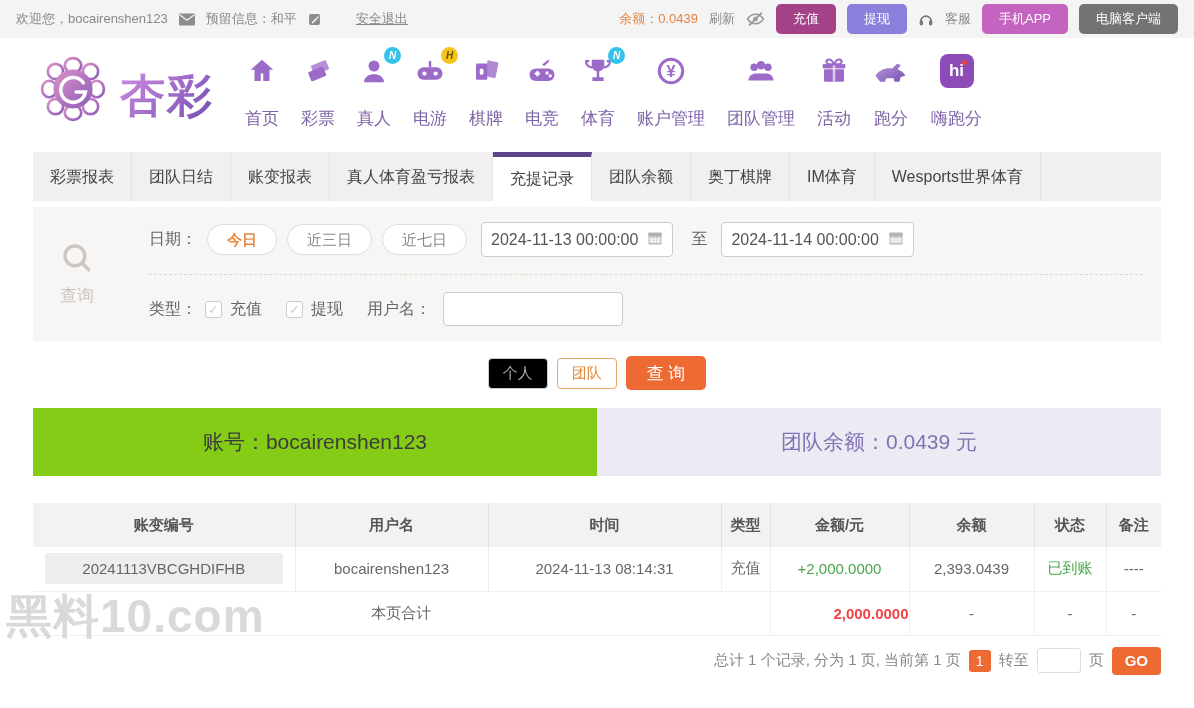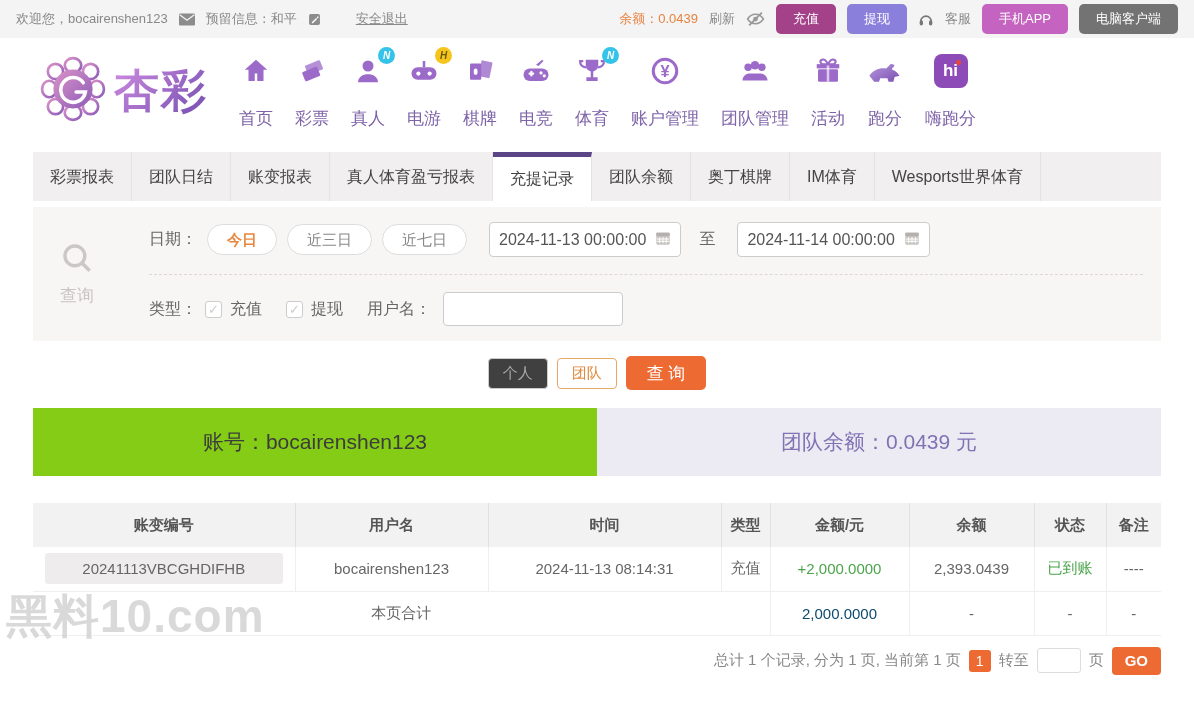--- a/index.html
+++ b/index.html
@@ -16,21 +16,21 @@
   .logout{color:#888;text-decoration:underline;cursor:pointer;margin-left:24px;}
   .balance{color:#e8823f;}
   .tb-btn{border:none;color:#fff;font-size:13px;padding:6px 17px;border-radius:5px;cursor:pointer;}
   .btn-recharge{background:#a34189;}
   .btn-withdraw{background:#8a80dc;}
   .btn-app{background:#c564c0;}
   .btn-pc{background:#737373;}
   .svc{cursor:pointer;}
   
   .header{height:106px;display:flex;align-items:center;padding:0 40px;gap:20px;background:#fff;}
-  .logo{display:flex;align-items:center;gap:8px;cursor:pointer;}
+  .logo{display:flex;align-items:flex-end;gap:14px;cursor:pointer;}
   .brand{font-size:45px;font-weight:bold;
     background:linear-gradient(135deg,#c887dd 10%,#7a52b4 90%);
     -webkit-background-clip:text;background-clip:text;color:transparent;letter-spacing:2px;}
   .nav{display:flex;align-items:center;}
   .nav-item{display:flex;flex-direction:column;align-items:center;padding:0 11px;cursor:pointer;}
   .nico{position:relative;height:38px;display:flex;align-items:center;justify-content:center;}
   .nbadge{position:absolute;top:-5px;right:-12px;width:17px;height:17px;border-radius:50%;
     font-size:10px;color:#fff;display:flex;align-items:center;justify-content:center;font-weight:bold;}
   .nbadge.bn{background:#35c3ea;}
   .nbadge.bh{background:#f6c51d;color:#6b5b00;}
@@ -51,50 +51,50 @@
     justify-content:center;gap:4px;color:#c9c5c2;font-size:17px;}
   .filter-main{flex:1;padding:15px 18px 15px 28px;}
   .frow{display:flex;align-items:center;}
   .frow1{gap:10px;padding-bottom:17px;border-bottom:1px dashed #ddd8d4;}
   .frow2{gap:8px;padding-top:17px;}
   .flabel{font-size:16px;color:#666;}
   .pill{height:31px;line-height:29px;padding:0 19px;border:1px solid #ddd;border-radius:16px;
     background:#fff;font-size:15px;color:#888;cursor:pointer;}
   .pill.pill-active{color:#e8883f;font-weight:bold;}
   .dateinput{display:flex;align-items:center;gap:9px;background:#fff;border:1px solid #ccc;
-    border-radius:4px;height:35px;padding:0 9px;font-size:16px;color:#555;margin-left:12px;cursor:pointer;}
+    border-radius:4px;height:35px;padding:0 9px;font-size:16px;color:#555;margin-left:4px;cursor:pointer;}
   .cb{width:17px;height:17px;border:1px solid #ccc;border-radius:3px;background:#fff;
     display:inline-flex;align-items:center;justify-content:center;color:#ccc;font-size:13px;cursor:pointer;}
   .cblabel{font-size:16px;color:#666;margin-right:16px;}
   .username-input{width:180px;height:34px;border:1px solid #ccc;border-radius:4px;margin-left:4px;
     font-size:15px;padding:0 8px;color:#555;background:#fff;}
   
   .actions{display:flex;justify-content:center;align-items:center;gap:9px;margin:15px 0 0;}
-  .btn-personal{height:31px;padding:0 14px;border:1px solid #ccc;border-radius:4px;background:#404040;
+  .btn-personal{height:31px;padding:0 14px;border:1px solid #ccc;border-radius:4px;background:#000000;
     color:#aaa;font-size:15px;cursor:pointer;}
   .btn-team{height:31px;padding:0 14px;border:1px solid #e7a768;border-radius:4px;background:#fff;
     color:#e08a3c;font-size:15px;cursor:pointer;}
   .btn-query{height:34px;padding:0 21px;background:#ed6a33;border:none;border-radius:5px;
     color:#fff;font-size:17px;cursor:pointer;}
   
   .account{display:flex;height:68px;margin-top:18px;}
   .acc-left{flex:1;background:#84cc16;display:flex;align-items:center;justify-content:center;
     font-size:21px;color:#3c3c3c;}
   .acc-right{flex:1;background:#ecebf3;display:flex;align-items:center;justify-content:center;
     font-size:21px;color:#8172b4;}
   
   table{margin-top:27px;width:100%;border-collapse:collapse;table-layout:fixed;}
   th{background:#f3f2f2;font-size:15px;color:#555;height:44px;border-right:1px solid #e2e0e1;font-weight:bold;}
   th:last-child{border-right:none;}
   td{height:44px;text-align:center;font-size:15px;color:#666;
     border-right:1px solid #f0eeee;border-bottom:1px solid #f0eeee;}
   td:last-child{border-right:none;}
   .idbox{background:#efeced;border-radius:3px;padding:7px 0;width:91%;margin:0 auto;}
   .green{color:#4aa54a;}
-  .sum-amount{font-weight:normal;color:#0c4a6e;}
+  .sum-amount{font-weight:bold;color:#ef4444;text-align:right;}
   
   .pagination{display:flex;justify-content:flex-end;align-items:center;gap:8px;
     margin-top:11px;font-size:15px;color:#888;}
   .page-cur{width:22px;height:22px;background:#ed6a33;color:#fff;border-radius:3px;
     display:flex;align-items:center;justify-content:center;font-size:14px;cursor:pointer;}
   .page-input{width:44px;height:25px;border:1px solid #ddd;border-radius:3px;background:#fff;}
   .btn-go{background:#ed6a33;color:#fff;border:none;border-radius:4px;height:28px;
     padding:0 13px;font-size:15px;font-weight:bold;cursor:pointer;}
   
   .watermark{position:absolute;left:6px;top:586px;font-size:46px;font-weight:bold;

